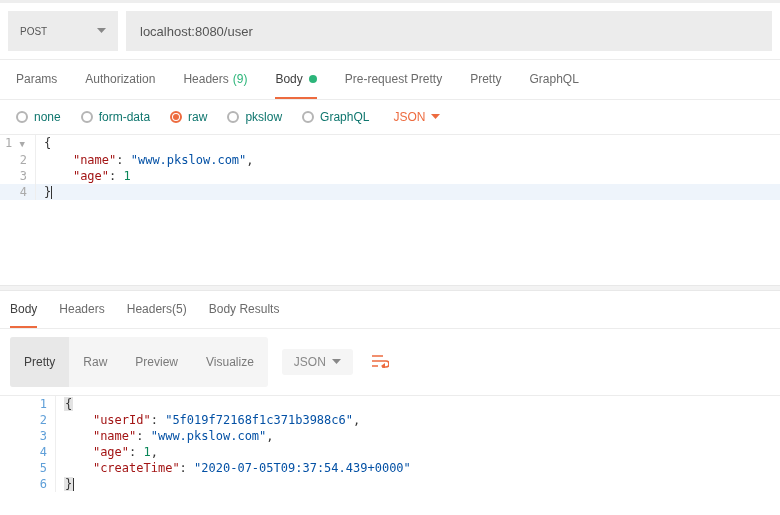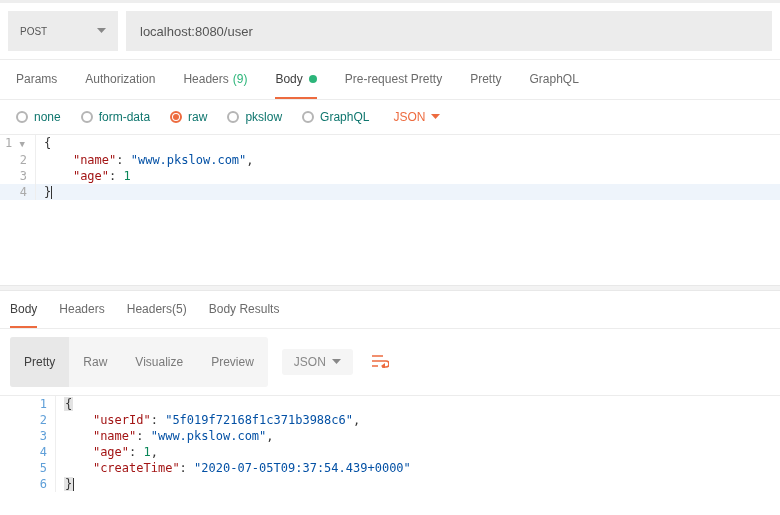--- a/index.html
+++ b/index.html
@@ -148,22 +148,22 @@
     </div>
   <div class="resp-tab">
       <span>Body Results</span>
     </div>
 </div>
 
 <div class="view-row">
   <div class="view-seg">
     <div class="view-btn active">Pretty</div>
     <div class="view-btn">Raw</div>
+    <div class="view-btn">Preview</div>
     <div class="view-btn">Visualize</div>
-    <div class="view-btn">Preview</div>
   </div>
   <div class="json-dd2">
     <span>JSON</span>
     <svg width="9" height="6">
         <path class="caret" d="M0 0 L9 0 L4.5 5 Z"></path>
       </svg>
   </div>
   <div class="wrap-icon">
     <svg width="18" height="14" viewBox="0 0 18 14">
         <path fill="none" stroke="#ed6b3f" stroke-width="1.6" d="M1 2 H12 M1 7 H15 A3 3 0 0 1 15 13 H11 M1 12 H7"></path>

